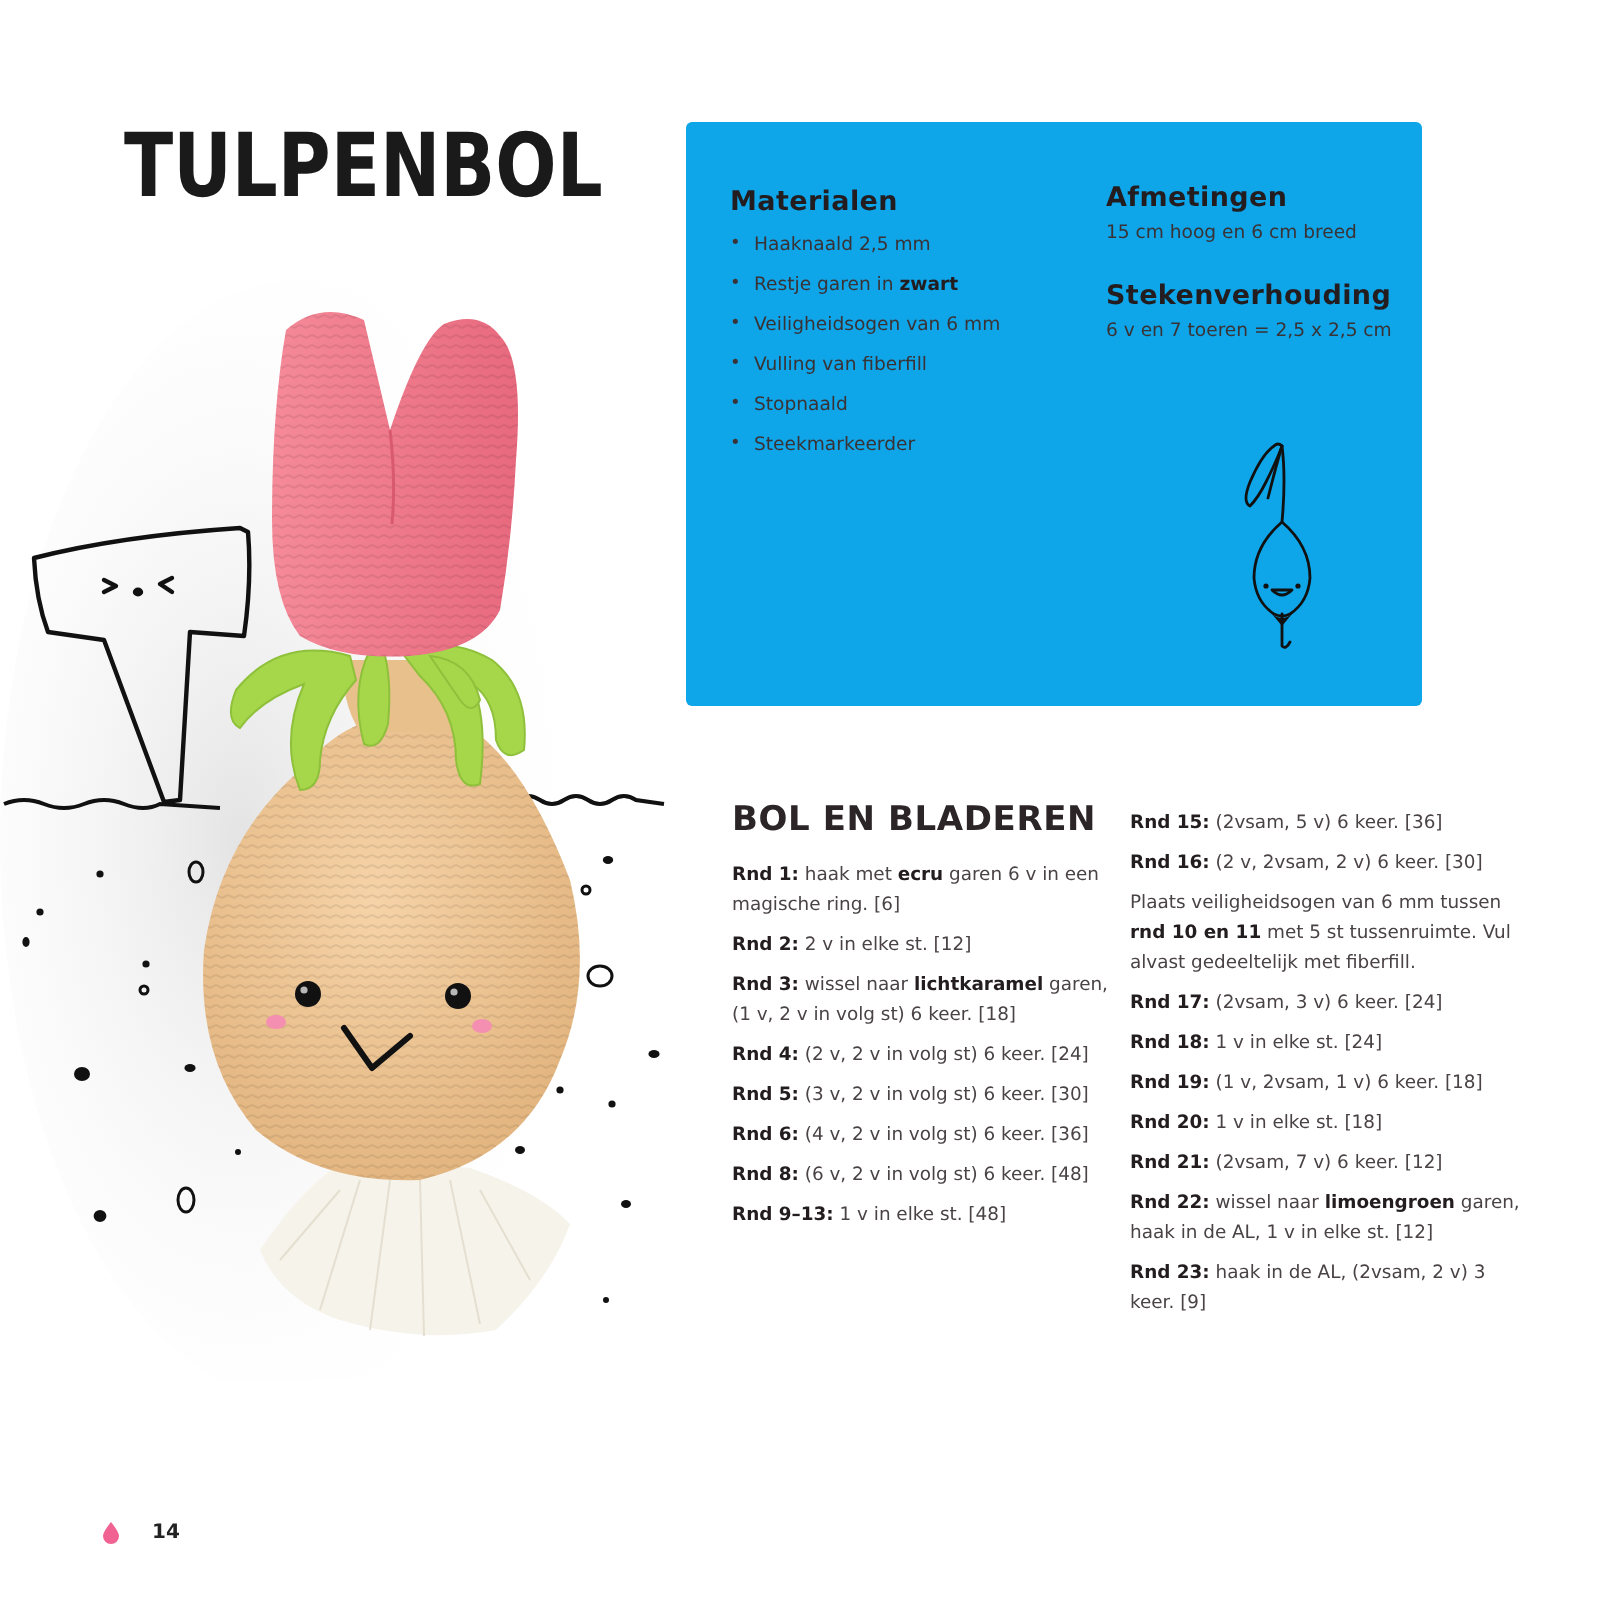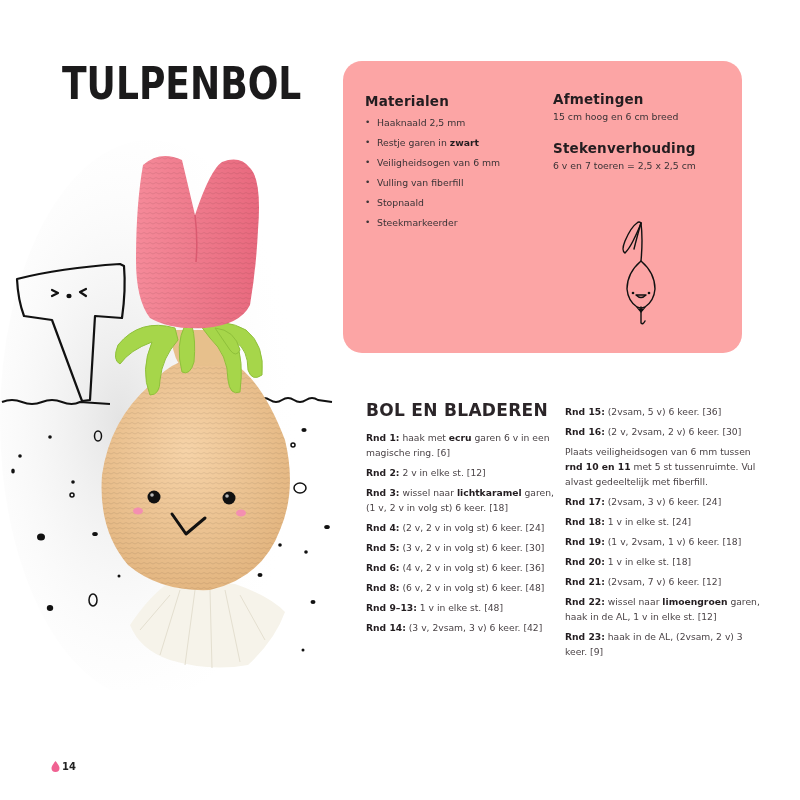--- a/index.html
+++ b/index.html
@@ -9,22 +9,22 @@
   .page-title {
     position: absolute; left: 62px; top: 58px;
     font-family: "DejaVu Sans", sans-serif; font-weight: bold;
     font-size: 44px; letter-spacing: 0px; color: #1b1a1b;
     transform: scaleX(0.82); transform-origin: left top;
   }
 
   .illustration { position: absolute; left: 0; top: 130px; width: 350px; height: 560px; }
 
   .info-box {
-    position: absolute; left: 343px; top: 61px; width: 399px; height: 292px;
-    background: #fca5a5; border-radius: 19px;
+    position: absolute; left: 343px; top: 61px; width: 368px; height: 292px;
+    background: #0ea5e9; border-radius: 3px;
   }
   .col-left { position: absolute; left: 22px; top: 32px; width: 170px; }
   .col-right { position: absolute; left: 210px; top: 30px; width: 170px; }
   .box-heading { font-weight: bold; font-size: 13.5px; color: #231d20; letter-spacing: 0.2px; }
   .mat-list { list-style: none; margin-top: 6px; }
   .mat-list li {
     position: relative; padding-left: 12px; font-size: 9.3px; line-height: 15px;
     margin-bottom: 5px; color: #3a3336;
   }
   .mat-list li::before { content: "•"; position: absolute; left: 0; top: 0; font-size: 9px; }
@@ -37,21 +37,21 @@
     position: absolute; left: 366px; top: 400px;
     font-size: 17px; color: #2b2528; letter-spacing: 0.3px;
   }
   .rounds-col { position: absolute; width: 195px; font-size: 9.2px; line-height: 15px; color: #4a4346; }
   .rounds-left { left: 366px; top: 430px; }
   .rounds-right { left: 565px; top: 404px; }
   .rnd { margin-bottom: 5px; }
   .rnd .lbl { font-weight: bold; color: #231d20; text-align: right; }
   .rnd b { font-weight: bold; color: #231d20; }
 
-  .page-footer { position: absolute; left: 51px; top: 761px; display: flex; align-items: center; gap: 2px; }
+  .page-footer { position: absolute; left: 51px; top: 761px; display: flex; align-items: center; gap: 16px; }
   .drop-icon { width: 9px; height: 11px; }
   .page-num { font-weight: bold; font-size: 10px; color: #222; }
 </style>
 </head>
 <body>
 
 <h1 class="page-title">TULPENBOL</h1>
 
 <div class="illustration">
   <svg width="350" height="560" viewBox="0 130 350 560" xmlns="http://www.w3.org/2000/svg">
@@ -183,21 +183,20 @@
 <h2 class="section-title">BOL EN BLADEREN</h2>
 <div class="rounds-col rounds-left" id="rounds-left">
     <p class="rnd"><span class="lbl">Rnd 1:</span><span> haak met </span><b>ecru</b><span> garen 6 v in een magische ring. [6]</span></p>
     <p class="rnd"><span class="lbl">Rnd 2:</span><span> 2 v in elke st. [12]</span></p>
     <p class="rnd"><span class="lbl">Rnd 3:</span><span> wissel naar </span><b>lichtkaramel</b><span> garen, (1 v, 2 v in volg st) 6 keer. [18]</span></p>
     <p class="rnd"><span class="lbl">Rnd 4:</span><span> (2 v, 2 v in volg st) 6 keer. [24]</span></p>
     <p class="rnd"><span class="lbl">Rnd 5:</span><span> (3 v, 2 v in volg st) 6 keer. [30]</span></p>
     <p class="rnd"><span class="lbl">Rnd 6:</span><span> (4 v, 2 v in volg st) 6 keer. [36]</span></p>
     <p class="rnd"><span class="lbl">Rnd 8:</span><span> (6 v, 2 v in volg st) 6 keer. [48]</span></p>
     <p class="rnd"><span class="lbl">Rnd 9–13:</span><span> 1 v in elke st. [48]</span></p>
-    <p class="rnd"><span class="lbl">Rnd 14:</span><span> (3 v, 2vsam, 3 v) 6 keer. [42]</span></p>
   </div>
 <div class="rounds-col rounds-right" id="rounds-right">
     <p class="rnd"><span class="lbl">Rnd 15:</span><span> (2vsam, 5 v) 6 keer. [36]</span></p>
     <p class="rnd"><span class="lbl">Rnd 16:</span><span> (2 v, 2vsam, 2 v) 6 keer. [30]</span></p>
     <p class="rnd"><span>Plaats veiligheidsogen van 6 mm tussen </span><b>rnd 10 en 11</b><span> met 5 st tussenruimte. Vul alvast gedeeltelijk met fiberfill.</span></p>
     <p class="rnd"><span class="lbl">Rnd 17:</span><span> (2vsam, 3 v) 6 keer. [24]</span></p>
     <p class="rnd"><span class="lbl">Rnd 18:</span><span> 1 v in elke st. [24]</span></p>
     <p class="rnd"><span class="lbl">Rnd 19:</span><span> (1 v, 2vsam, 1 v) 6 keer. [18]</span></p>
     <p class="rnd"><span class="lbl">Rnd 20:</span><span> 1 v in elke st. [18]</span></p>
     <p class="rnd"><span class="lbl">Rnd 21:</span><span> (2vsam, 7 v) 6 keer. [12]</span></p>

